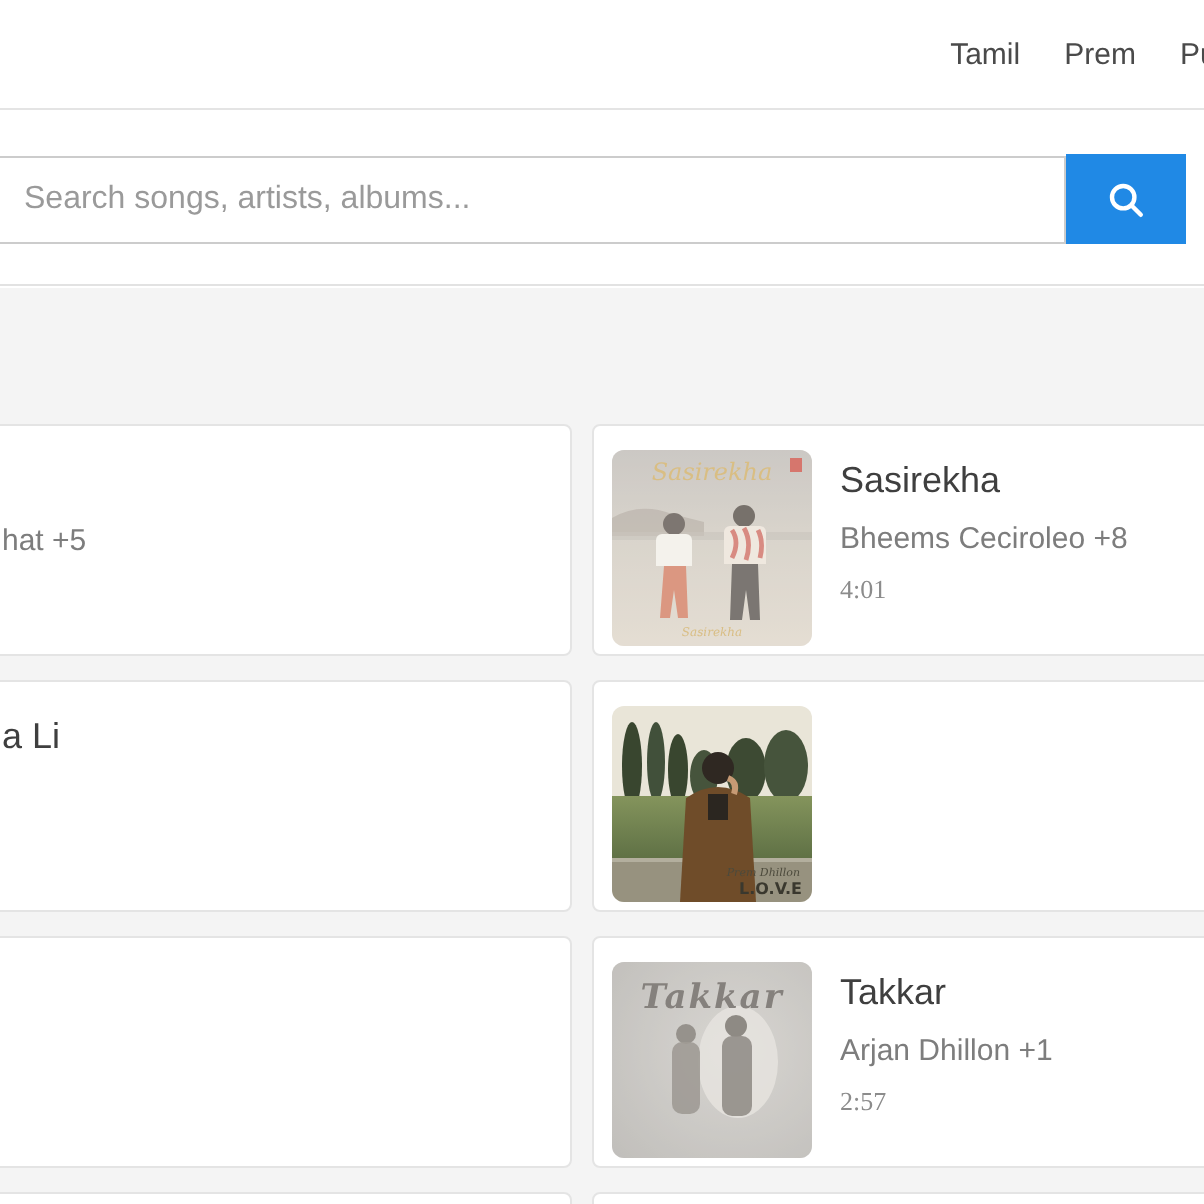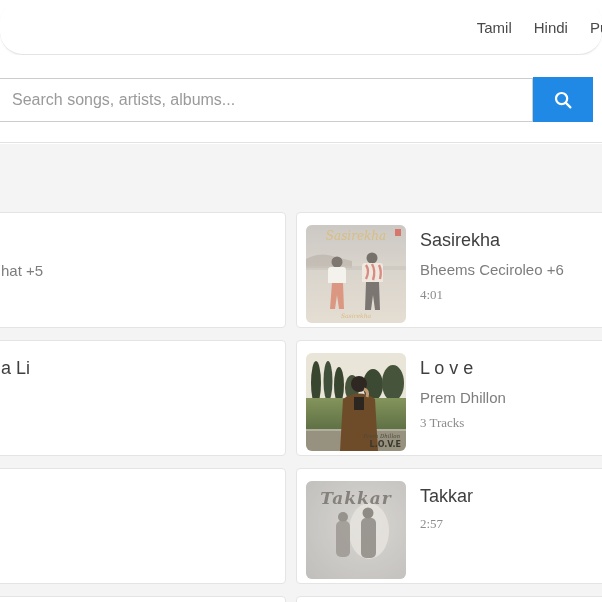--- a/index.html
+++ b/index.html
@@ -4,21 +4,21 @@
 <style>
   html,body{margin:0;padding:0;background:#fff;}
   #screen{
     position:relative;width:602px;height:602px;overflow:hidden;
     background:#fff;font-family:"Liberation Sans",sans-serif;
     -webkit-font-smoothing:antialiased;
   }
   
   .header{
     position:absolute;top:0;left:0;width:602px;height:54px;background:#fff;
-    border-bottom:1px solid #e4e4e4;box-shadow:0 1px 2px rgba(0,0,0,.05);border-radius:23px;
+    border-bottom:1px solid #e4e4e4;box-shadow:0 1px 2px rgba(0,0,0,.05);
   }
   .lang-nav{
     position:absolute;top:0;right:-38px;height:54px;
     display:flex;align-items:center;gap:22px;
   }
   .lang-link{
     font-size:15px;color:#4a4a4a;cursor:pointer;white-space:nowrap;
   }
   
   .search-section{
@@ -63,21 +63,21 @@
   .rc-meta{font-size:13px;line-height:16px;color:#8c8c8c;margin-top:8px;white-space:nowrap;font-family:Liberation Serif, serif;}
 </style>
 </head>
 <body>
 
 <div id="screen">
 
   <div class="header">
     <div class="lang-nav">
       <span class="lang-link">Tamil</span>
-      <span class="lang-link">Hindi</span>
+      <span class="lang-link">Prem</span>
       <span class="lang-link">Punjabi</span>
     </div>
   </div>
 
   <div class="search-section">
     <input class="search-input" type="text" value="" placeholder="Search songs, artists, albums..." style="">
     <button class="search-button">
       <span style="display:flex;">
         <svg width="20" height="20" viewBox="0 0 20 20">
           <circle cx="8.6" cy="8.6" r="5.6" fill="none" stroke="#fff" stroke-width="2.2"></circle>
@@ -114,21 +114,21 @@
         <path d="M60,40 q4,6 0,14 M66,39 q4,7 1,16 M73,40 q3,6 1,14" stroke="#c85a4d" stroke-width="2.4" fill="none"></path>
         <path d="M60,57 h13 l1,28 h-5 l-2,-15 -2,15 h-6 z" fill="#423c35"></path>
         <rect x="89" y="4" width="6" height="7" fill="#c43b2e"></rect>
         <text x="50" y="15" text-anchor="middle" font-family="DejaVu Serif, serif" font-style="italic" font-size="12" fill="#c9a24e">Sasirekha</text>
         <text x="50" y="93" text-anchor="middle" font-family="DejaVu Serif, serif" font-style="italic" font-size="6" fill="#c9a24e">Sasirekha</text>
         <rect width="100" height="98" fill="#ffffff" opacity="0.3"></rect>
       </svg>
     </div>
     <div class="card-text">
       <div class="rc-title">Sasirekha</div>
-      <div class="rc-sub">Bheems Ceciroleo +6</div>
+      <div class="rc-sub">Bheems Ceciroleo +8</div>
       <div class="rc-meta">4:01</div>
     </div>
   </div>
 
   <div class="card col-left row2">
     <div class="lc-title">a Li</div>
     <div class="lc-sub"></div>
   </div>
 
   <div class="card col-right row2">
@@ -151,25 +151,20 @@
         <rect y="76" width="100" height="22" fill="#97927f"></rect>
         <rect y="76" width="100" height="2" fill="#b3af9e"></rect>
         <circle cx="53" cy="31" r="8" fill="#2f2822"></circle>
         <path d="M37,46 q16,-11 32,0 l3,52 h-38 z" fill="#6f4c29"></path>
         <path d="M48,44 h10 v13 h-10 z" fill="#2b2620"></path>
         <path d="M58,36 q5,2 3,8" stroke="#c69a74" stroke-width="3" fill="none"></path>
         <text x="94" y="85" text-anchor="end" font-family="DejaVu Serif, serif" font-style="italic" font-size="5.5" fill="#4c4a3c">Prem Dhillon</text>
         <text x="95" y="94" text-anchor="end" font-family="DejaVu Sans, sans-serif" font-weight="bold" font-size="8" fill="#3a382e">L.O.V.E</text>
       </svg>
     </div>
-    <div class="card-text">
-      <div class="rc-title">L o v e</div>
-      <div class="rc-sub">Prem Dhillon</div>
-      <div class="rc-meta">3 Tracks</div>
-    </div>
   </div>
 
   <div class="card col-left row3">
     <div class="lc-title"></div>
     <div class="lc-sub"></div>
   </div>
 
   <div class="card col-right row3">
     <div class="art">
       <svg viewBox="0 0 100 98">
@@ -184,20 +179,21 @@
         <circle cx="37" cy="36" r="5" fill="#6e6860"></circle>
         <rect x="30" y="40" width="14" height="36" rx="5" fill="#7a746c" opacity="0.9"></rect>
         <circle cx="62" cy="32" r="5.5" fill="#635d55"></circle>
         <rect x="55" y="37" width="15" height="40" rx="5" fill="#6b655d" opacity="0.92"></rect>
         <text x="50" y="23" text-anchor="middle" font-family="DejaVu Serif, serif" font-weight="bold" font-style="italic" font-size="17" letter-spacing="1" fill="#57514b">Takkar</text>
         <rect width="100" height="98" fill="#ffffff" opacity="0.28"></rect>
       </svg>
     </div>
     <div class="card-text">
       <div class="rc-title">Takkar</div>
+      <div class="rc-sub">Arjan Dhillon +1</div>
       <div class="rc-meta">2:57</div>
     </div>
   </div>
 
   <div class="card col-left row4 partial"></div>
   <div class="card col-right row4 partial"></div>
 
 </div>
 
 </body></html>

